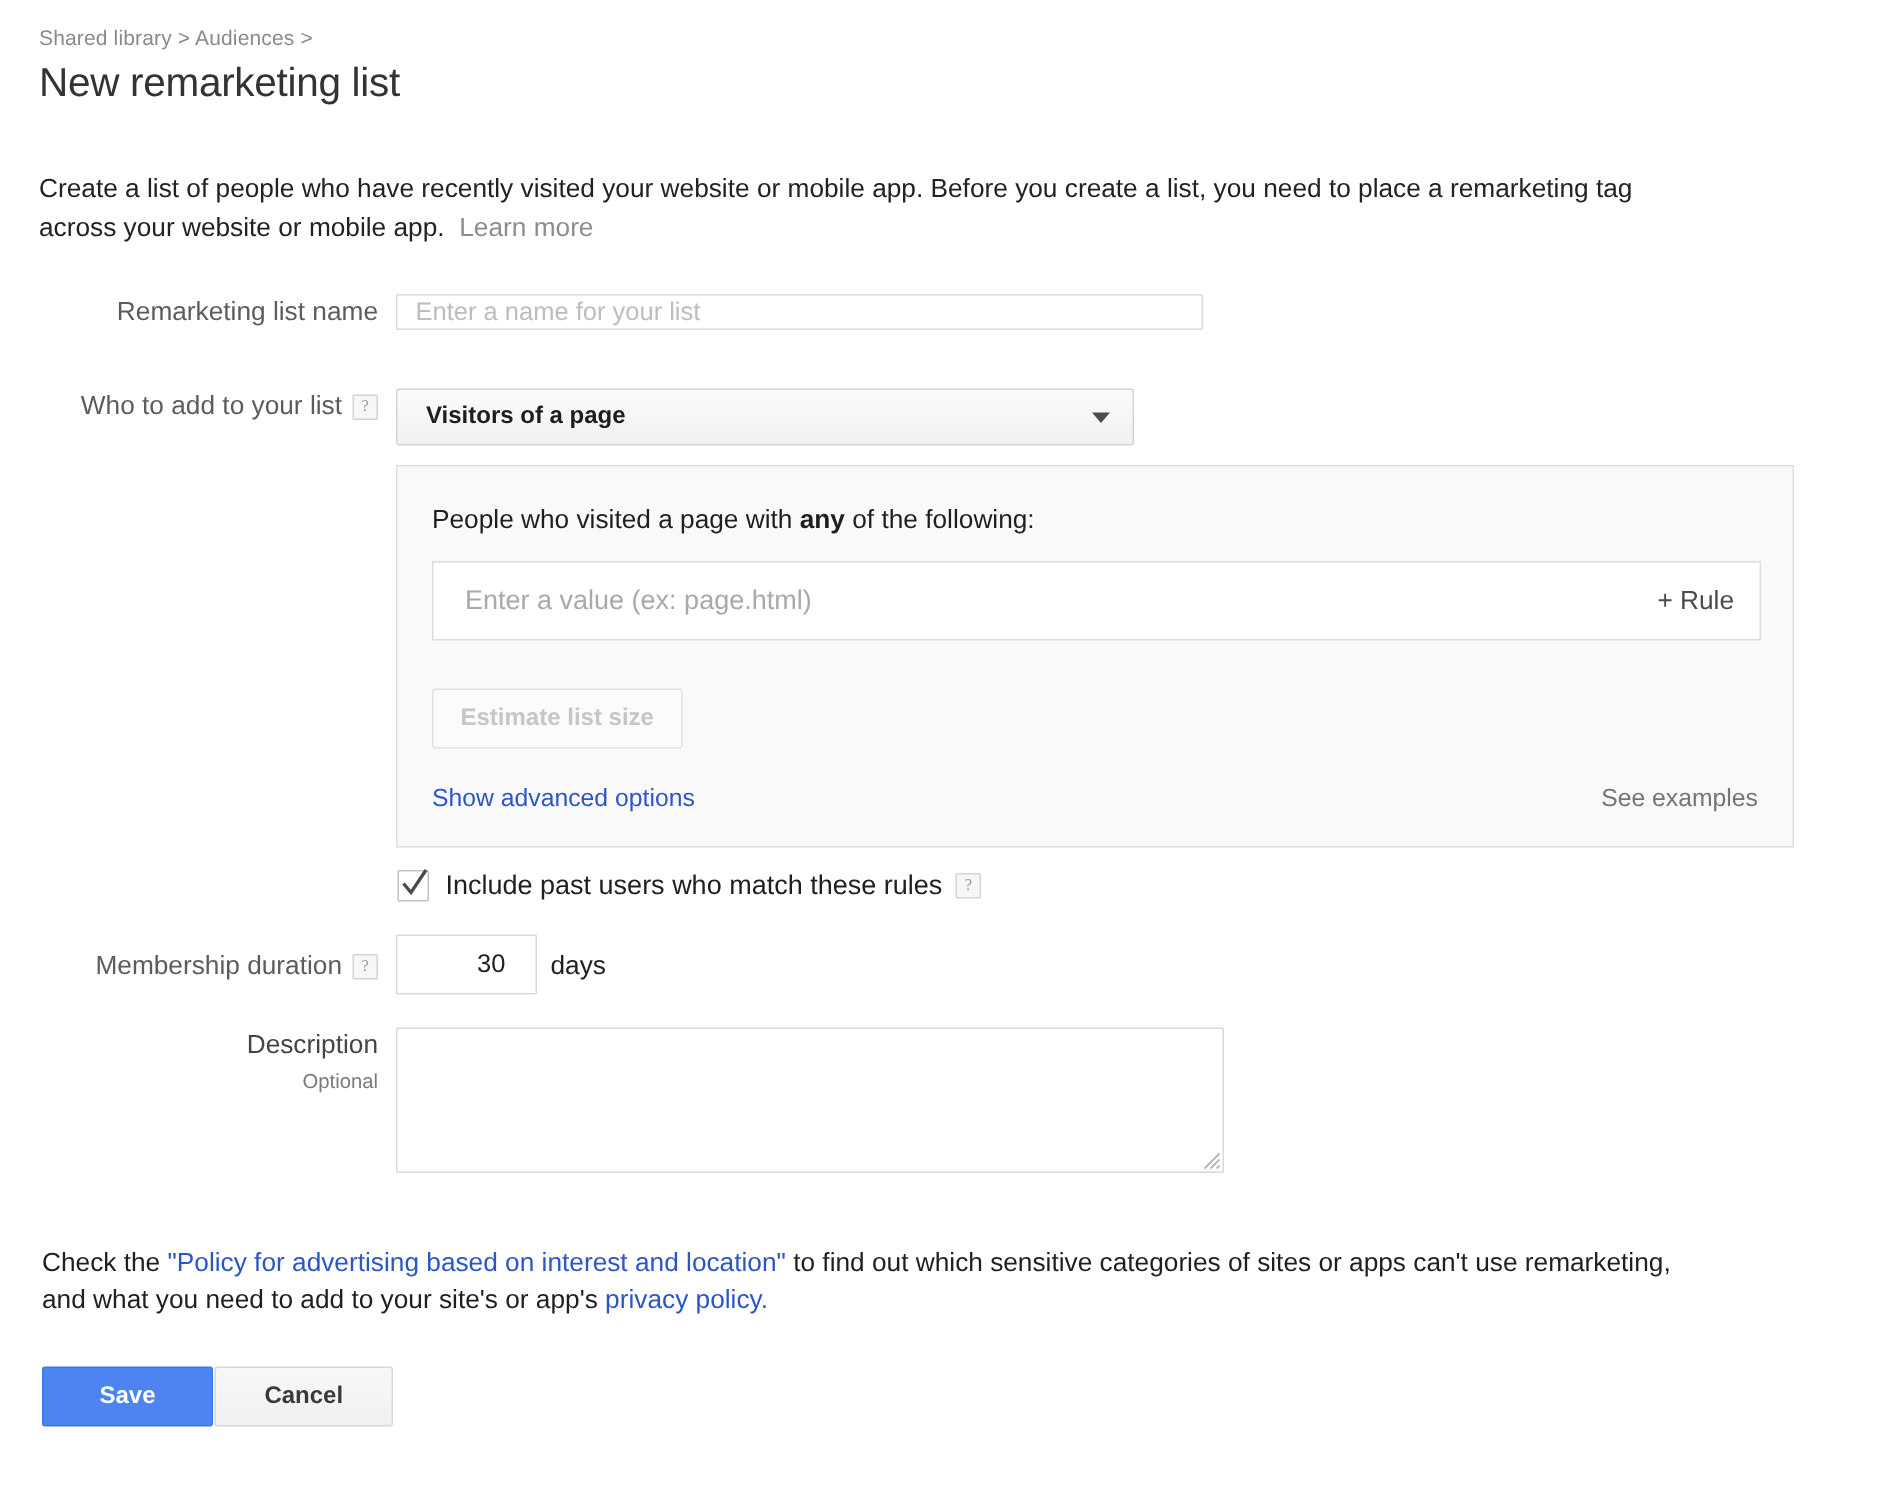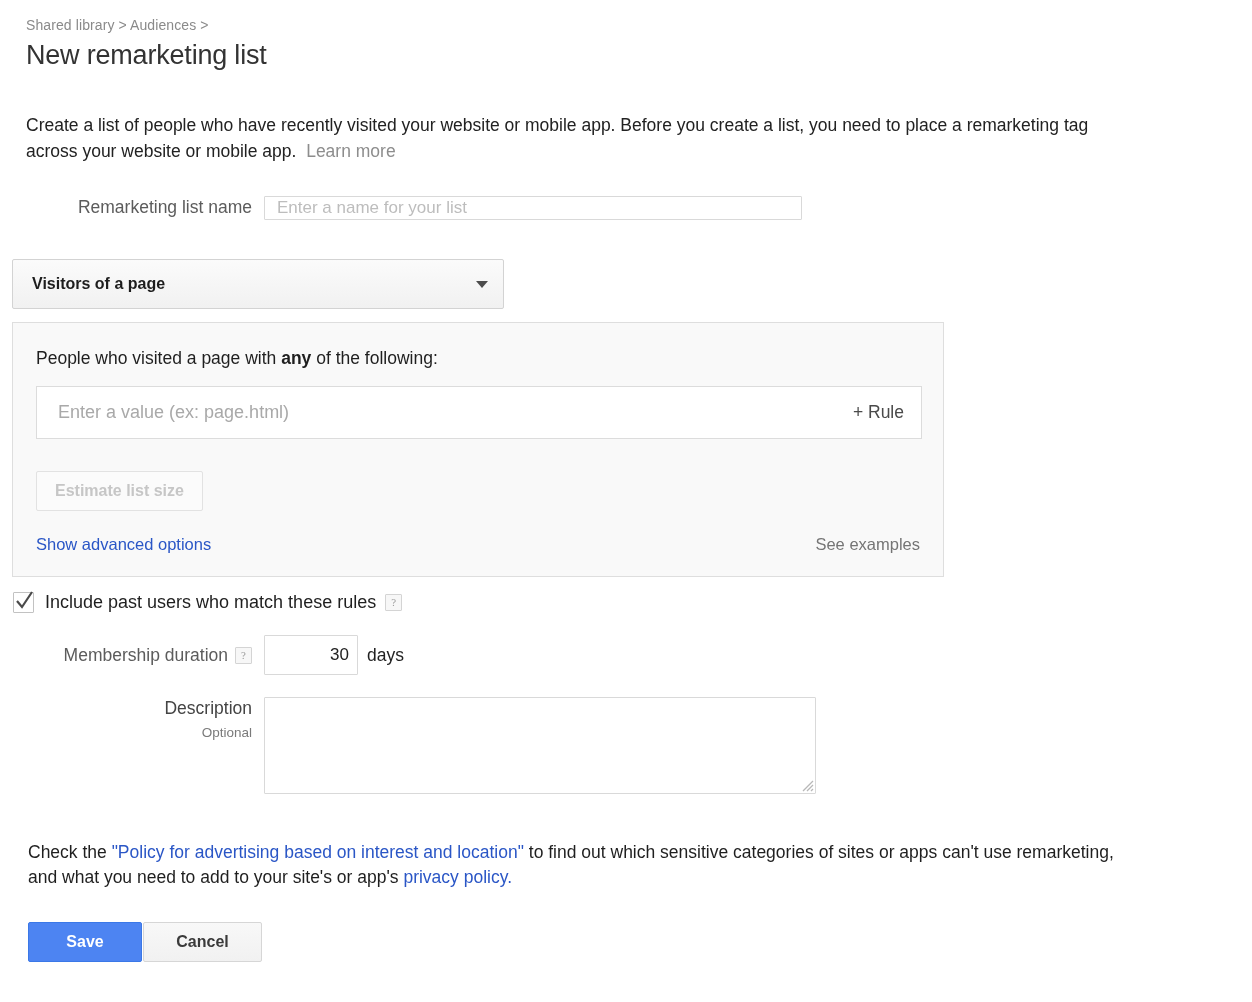--- a/index.html
+++ b/index.html
@@ -106,21 +106,21 @@
     font-family: "Liberation Sans", sans-serif;
     border-radius: 1px;
     outline: none;
   }
   .text-input::placeholder { color: #bdbdbd; }
 
   
   .select-box {
     box-sizing: border-box;
     width: 492px;
-    height: 50px;
+    height: 38px;
     border: 1px solid #d3d3d3;
     background: linear-gradient(to bottom, #fbfbfb 0%, #f1f1f1 100%);
     border-radius: 2px;
     display: flex;
     align-items: center;
     padding: 0 11px 0 19px;
     cursor: pointer;
     position: relative;
   }
   .select-label {
@@ -246,21 +246,21 @@
   
   .num-input {
     box-sizing: border-box;
     width: 94px;
     height: 40px;
     border: 1px solid #d9d9d9;
     background: #ffffff;
     font-size: 17px;
     color: #222222;
     text-align: right;
-    padding: 0 8px;
+    padding: 0 20px;
     font-family: "Liberation Sans", sans-serif;
     border-radius: 1px;
     outline: none;
   }
   .days-unit {
     font-size: 17.5px;
     color: #1f1f1f;
     margin-left: 9px;
   }
 
@@ -353,20 +353,23 @@
 <div class="form">
 
   <div class="row" style="margin-top:4px;">
     <div class="label-col">Remarketing list name</div>
     <div class="field-col">
       <input class="text-input" type="text" placeholder="Enter a name for your list" style="">
     </div>
   </div>
 
   <div class="row" style="margin-top:39px;">
+    <div class="label-col">
+      <span>Who to add to your list</span><span class="help-icon">?</span>
+    </div>
     <div class="field-col">
 
       <div class="select-box">
         <span class="select-label">Visitors of a page</span>
         <span class="caret"></span>
       </div>
 
       <div class="rules-panel">
         <div class="rules-heading">
           <span>People who visited a page with </span><b>any</b><span> of the following:</span>

